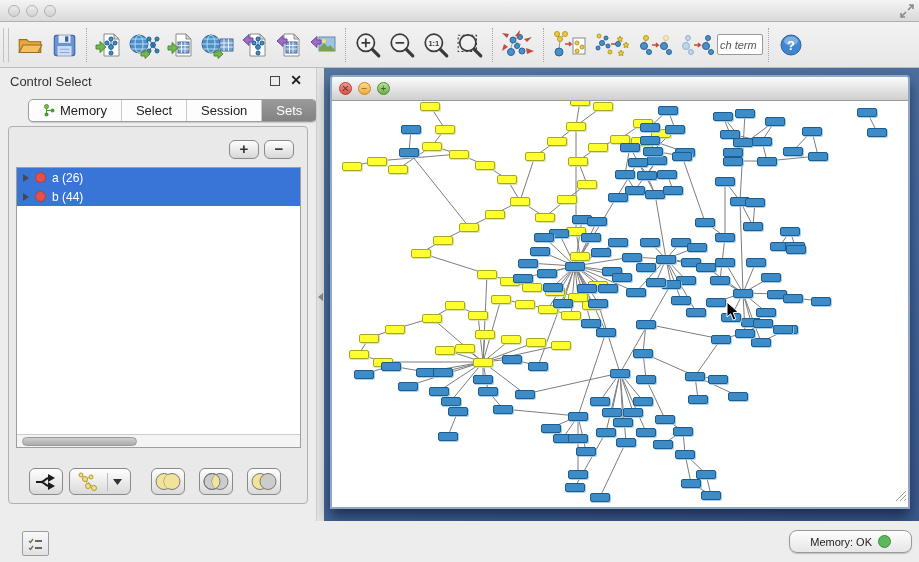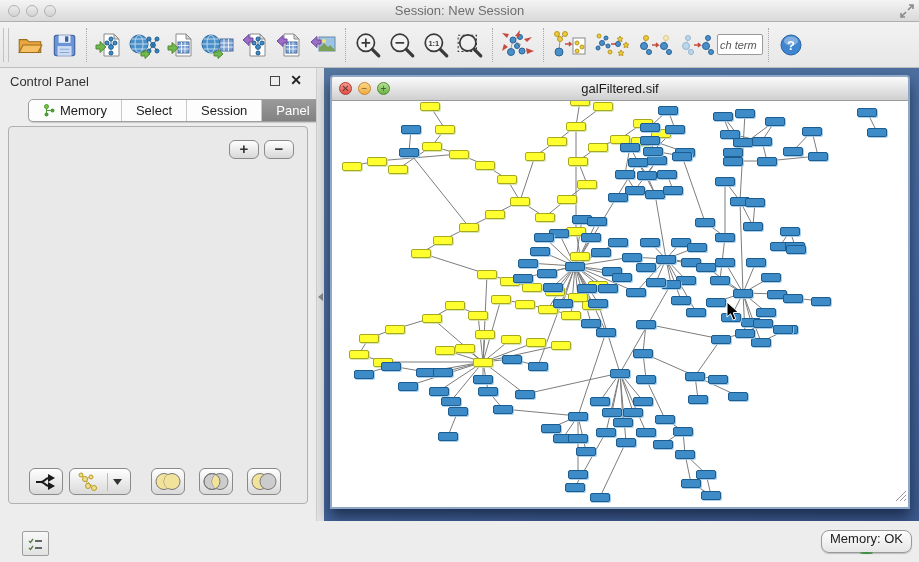--- a/index.html
+++ b/index.html
@@ -91,36 +91,35 @@
   .gnode { position:absolute; width:20px; height:9px; border-radius:2px; border:1px solid; }
   .gnode.b { background:#3d8cc7; border-color:#1d5c8e; box-shadow:1px 1px 0 rgba(150,200,235,.85); }
   .gnode.y { background:#ffff30; border-color:#a8a81e; box-shadow:1px 1px 0 rgba(205,225,165,.8); }
   .resize-grip { position:absolute; right:1px; bottom:1px; }
 
   
   .statusbar { position:absolute; left:0; top:521px; width:919px; height:41px; background:#ededed; }
   .task-btn { position:absolute; left:22px; top:10px; width:27px; height:25px;
     background:linear-gradient(#f8f8f8,#e2e2e2); border:1px solid #9d9d9d; border-radius:2px;
     display:flex; align-items:center; justify-content:center; }
-  .memory-btn { position:absolute; right:7px; top:9px; height:23px; padding:0 8px;
+  .memory-btn { position:absolute; right:7px; top:9px; height:23px; padding:0 20px;
     border:1px solid #9a9a9a; border-radius:8px; background:linear-gradient(#fdfdfd,#e6e6e6);
-    display:flex; align-items:center; gap:6px; font-size:13px; color:#222;
-    box-shadow:0 1px 1px rgba(0,0,0,.2);flex-direction:column; }
+    display:flex; align-items:center; gap:6px; font-size:11px; color:#222;
+    box-shadow:0 1px 1px rgba(0,0,0,.2); }
   .memdot { width:13px; height:13px; border-radius:50%; background:#5cb85c; border:1px solid #3e8e41; }
 
   .cursor { position:absolute; left:726px; top:301px; z-index:50; }
 </style>
 </head>
 <body>
 
 <div class="titlebar">
   <div class="traffic" style="left:8px"></div>
   <div class="traffic" style="left:26px"></div>
   <div class="traffic" style="left:44px"></div>
-  <div class="win-title">Session: New Session</div>
   <span class="fs-icon">
     <svg width="16" height="16" viewBox="0 0 16 16">
         <path d="M9 7l5-5M10 2h4v4M7 9l-5 5M6 14H2v-4" stroke="#8a8a8a" stroke-width="1.6" fill="none"></path>
       </svg>
   </span>
 </div>
 
 <div class="toolbar">
   <div class="thandle"></div>
   <div class="tbtn">
@@ -367,49 +366,64 @@
     <svg width="26" height="26" viewBox="0 0 26 26">
       <circle cx="13" cy="13" r="10" fill="#3f85cf" stroke="#2a62a5"></circle>
       <ellipse cx="13" cy="9" rx="7" ry="4.5" fill="rgba(255,255,255,.35)"></ellipse>
       <text x="13" y="18" font-size="13" font-weight="bold" text-anchor="middle" fill="#fff" font-family="Liberation Sans, sans-serif">?</text>
       </svg>
   </div>
 </div>
 
 <div class="control-panel">
   <div class="cp-header">
-    <div class="cp-title">Control Panel</div>
+    <div class="cp-title">Control Select</div>
     <div class="cp-float"></div>
     <div class="cp-close">✕</div>
   </div>
   <div class="tabs">
     <div class="tab">
       <svg width="12" height="13" viewBox="0 0 12 13">
         <path d="M3.5 3v7M3.5 6.5H9" stroke="#4a9e33" fill="none"></path>
         <circle cx="3.5" cy="2.5" r="2" fill="#7ac143" stroke="#4a9e33"></circle>
         <circle cx="3.5" cy="10.5" r="2" fill="#4a9e33"></circle>
         <circle cx="9.5" cy="6.5" r="2" fill="#4a9e33"></circle>
         </svg>
       <span>Memory</span>
     </div>
     <div class="tab">
       <span>Select</span>
     </div>
     <div class="tab">
       <span>Session</span>
     </div>
     <div class="tab active">
-      <span>Panel</span>
+      <span>Sets</span>
     </div>
   </div>
 
   <div class="sets-box">
     <div class="pm-btn" style="right:48px">+</div>
     <div class="pm-btn" style="right:13px">−</div>
 
+    <div class="sets-list" id="sets-list">
+      <div class="set-row selected">
+          <span class="disc"></span>
+          <span class="reddot"></span>
+          <span>a (26)</span>
+        </div>
+        <div class="set-row selected">
+          <span class="disc"></span>
+          <span class="reddot"></span>
+          <span>b (44)</span>
+        </div>
+        <div class="hscroll">
+        <div class="hthumb"></div>
+      </div>
+    </div>
 
     <div class="setop-btn" style="left:20px; width:34px">
       <svg width="22" height="18" viewBox="0 0 22 18">
         <path d="M1 9h5c4 0 4-4 8-4M6 9c4 0 4 4 8 4" stroke="#1a1a1a" stroke-width="2" fill="none"></path>
         <path d="M13 1l7 4-7 4z" fill="#1a1a1a"></path>
           <path d="M13 9l7 4-7 4z" fill="#1a1a1a"></path>
         </svg>
     </div>
     <div class="setop-btn" style="left:60px; width:62px">
       <svg width="24" height="20" viewBox="0 0 24 20">
@@ -459,21 +473,20 @@
 <div class="splitter">
   <div class="collapse-arrow"></div>
 </div>
 
 <div class="workspace">
   <div class="iframe">
     <div class="iframe-titlebar">
       <div class="ilight" style="left:7px;  background:linear-gradient(#f09a93,#dd4f45); border:1px solid #b23a31;">✕</div>
       <div class="ilight" style="left:26px; background:linear-gradient(#fbd88a,#f0ab3e); border:1px solid #c4862c;">−</div>
       <div class="ilight" style="left:45px; background:linear-gradient(#b6e29a,#6cb043); border:1px solid #538a32;">+</div>
-      <div class="iframe-title">galFiltered.sif</div>
     </div>
     <div class="graph-canvas" id="graph-canvas">
         <svg width="572" height="404" class="edges">
           <line x1="95" y1="5" x2="110" y2="28" stroke="#7d7d7d" stroke-width="1"></line>
           <line x1="110" y1="28" x2="97" y2="45" stroke="#7d7d7d" stroke-width="1"></line>
           <line x1="97" y1="45" x2="124" y2="53" stroke="#7d7d7d" stroke-width="1"></line>
           <line x1="124" y1="53" x2="150" y2="64" stroke="#7d7d7d" stroke-width="1"></line>
           <line x1="150" y1="64" x2="172" y2="78" stroke="#7d7d7d" stroke-width="1"></line>
           <line x1="172" y1="78" x2="185" y2="100" stroke="#7d7d7d" stroke-width="1"></line>
           <line x1="42" y1="60" x2="17" y2="65" stroke="#7d7d7d" stroke-width="1"></line>

